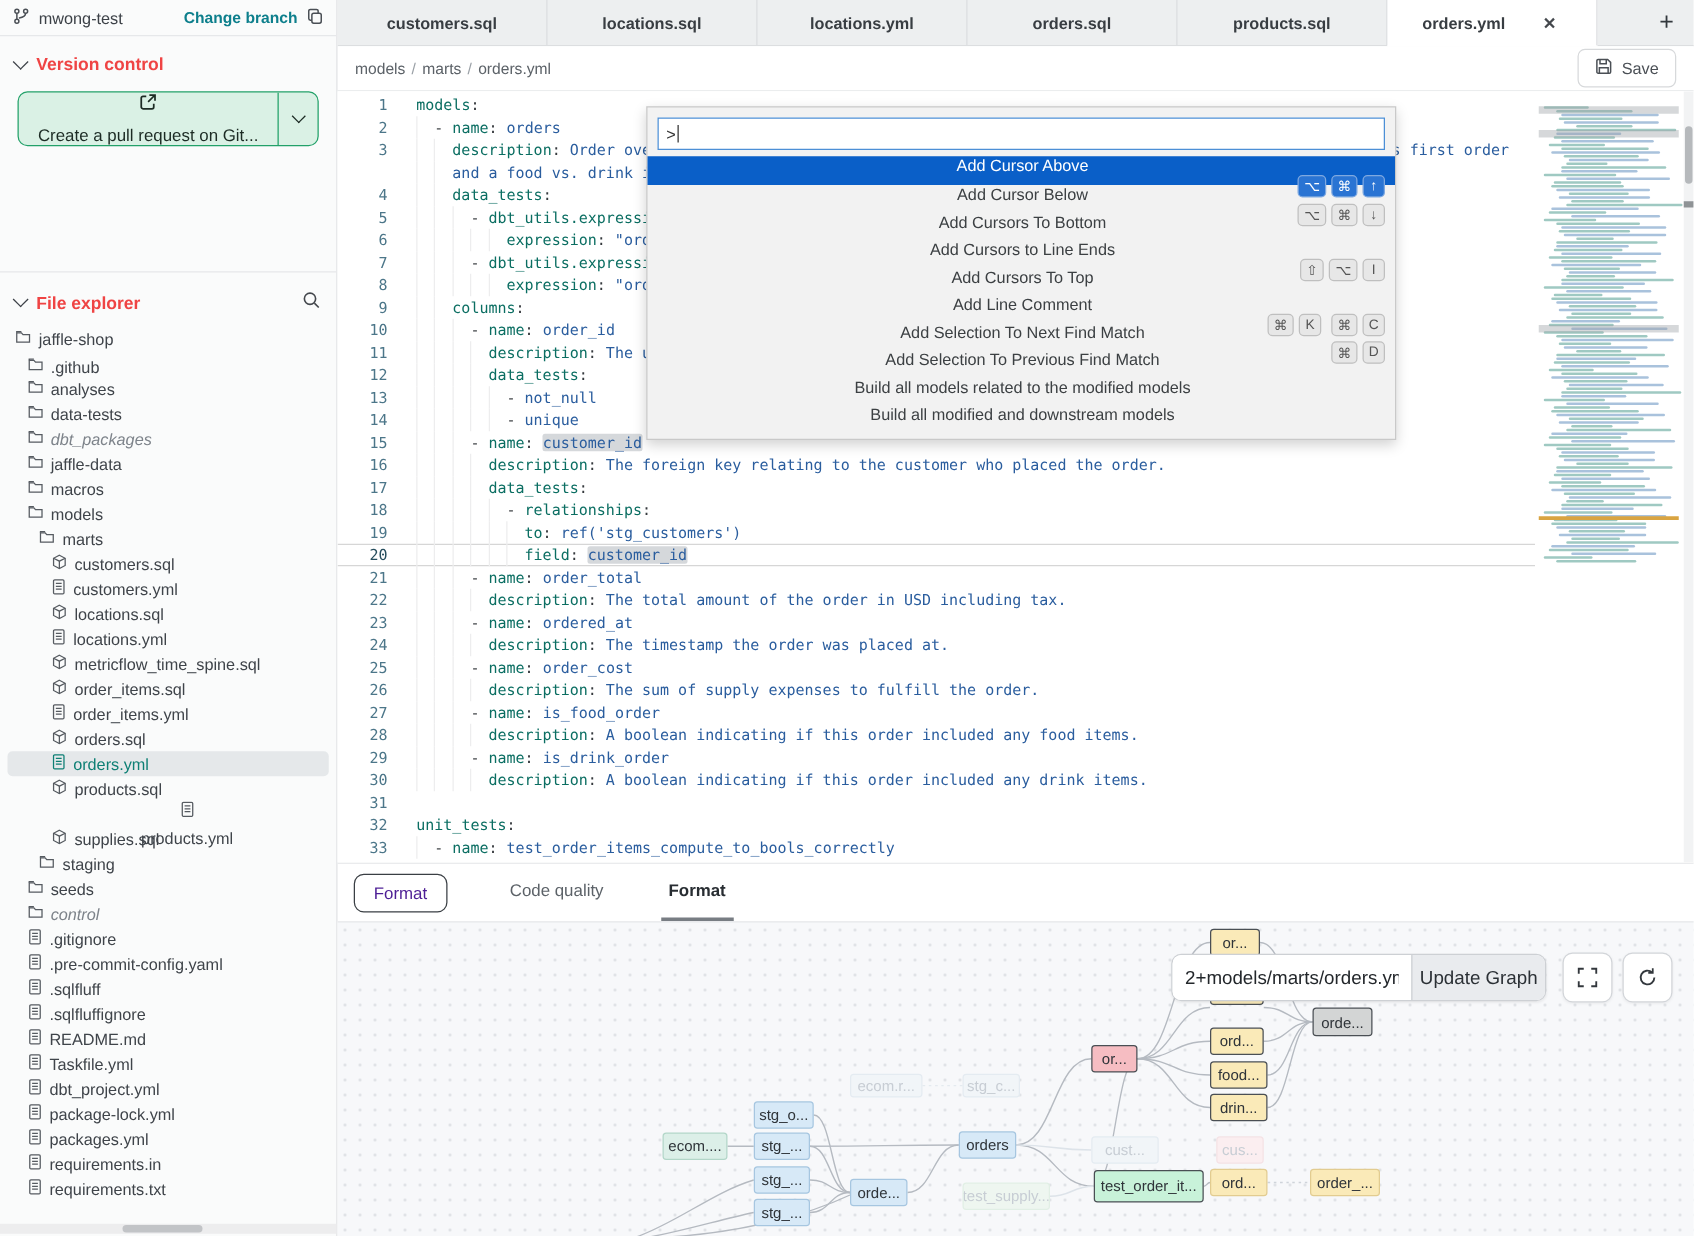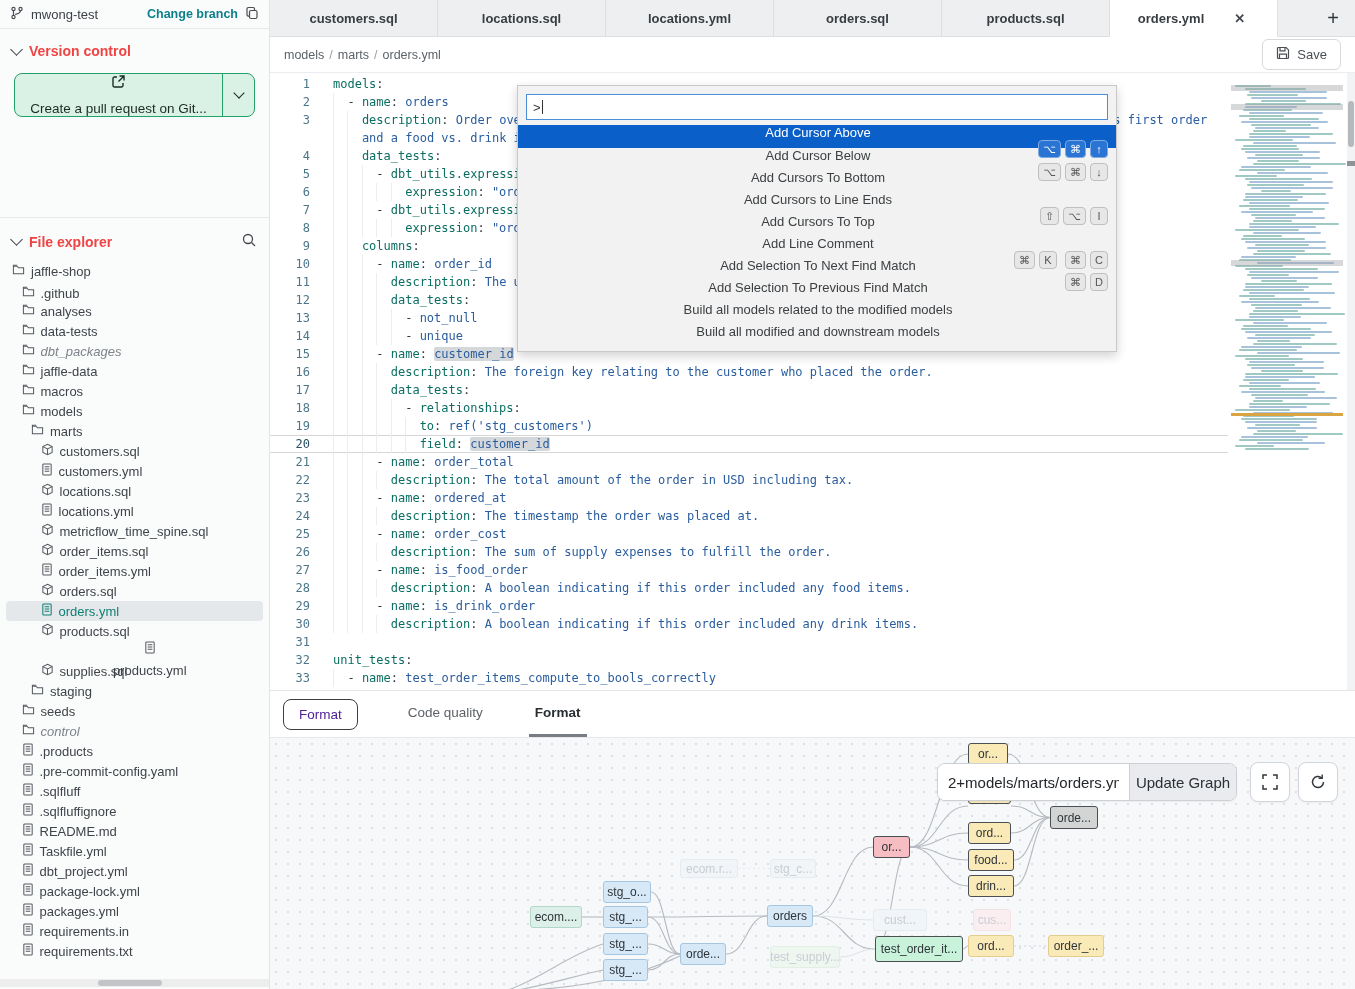--- a/index.html
+++ b/index.html
@@ -365,21 +365,21 @@
               <path d="M1.5 3.5h4l1.4 1.6h5.6v6.4h-11z"></path>
               <path d="M1.5 3.5v-1h4"></path>
             </svg></span>
           <span>control</span>
         </div>
         <div class="trow" style="padding-left: 15.5px;">
           <span><svg width="12" height="13" viewBox="0 0 12 14" fill="none" stroke="#565b61" stroke-width="1.1">
               <rect x="1.5" y="1" width="9" height="12" rx="1"></rect>
               <path d="M3.5 4h5M3.5 6.5h5M3.5 9h5"></path>
             </svg></span>
-          <span>.products</span>
+          <span>.gitignore</span>
         </div>
         <div class="trow" style="padding-left: 15.5px;">
           <span><svg width="12" height="13" viewBox="0 0 12 14" fill="none" stroke="#565b61" stroke-width="1.1">
               <rect x="1.5" y="1" width="9" height="12" rx="1"></rect>
               <path d="M3.5 4h5M3.5 6.5h5M3.5 9h5"></path>
             </svg></span>
           <span>.pre-commit-config.yaml</span>
         </div>
         <div class="trow" style="padding-left: 15.5px;">
           <span><svg width="12" height="13" viewBox="0 0 12 14" fill="none" stroke="#565b61" stroke-width="1.1">

